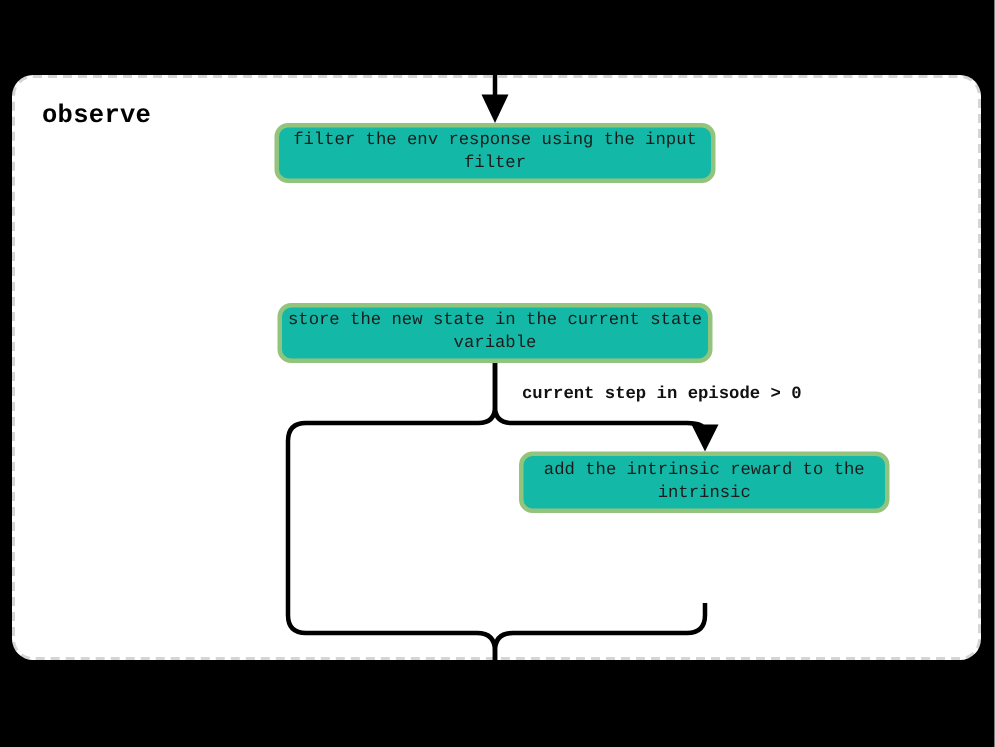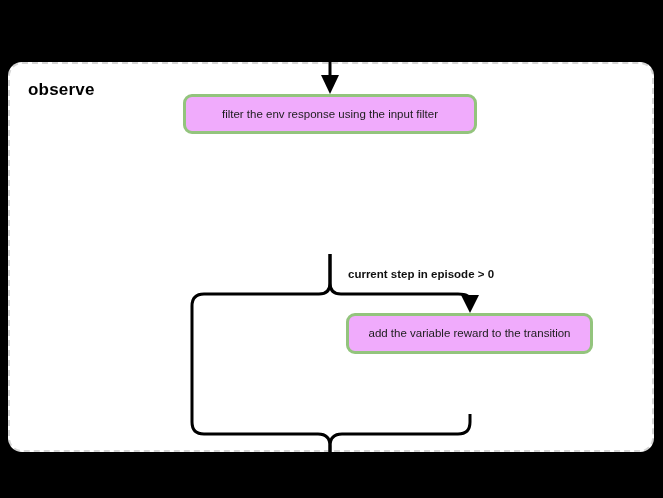--- a/index.html
+++ b/index.html
@@ -6,36 +6,36 @@
     --bg:#000000; --container-bg:#ffffff; --container-border:#d5d5d5;
     --box-border:#93c47d; --line:#000000; --text:#1c1c1c;
   }
   *{margin:0;padding:0;box-sizing:border-box;}
   html,body{width:663px;height:498px;overflow:hidden;}
   body{
     background:var(--bg);
     font-family:"Liberation Sans", sans-serif;
     position:relative;
   }
-  .stage{position:absolute;left:0;top:16px;width:663px;height:366px;}
+  .stage{position:absolute;left:0;top:4px;width:663px;height:366px;font-family:Liberation Mono, monospace;}
   .container{
     position:absolute;left:8px;top:46px;width:646px;height:390px;
     background:var(--container-bg);
     border:2px dashed var(--container-border);
     border-radius:14px;
   }
   .title{
     position:absolute;left:28px;top:64px;
     font-size:17px;font-weight:700;color:#000;
     letter-spacing:.2px;
   }
   svg.flow{position:absolute;left:0;top:0;width:663px;height:498px;pointer-events:none;}
   .node{
     position:absolute;
-    background:#f0abfc;
+    background:#14b8a6;
     border:3px solid var(--box-border);
     border-radius:9px;
     display:flex;align-items:center;justify-content:center;
     text-align:center;
     font-size:11.5px;line-height:1.3;color:var(--text);
     padding:2px 1px;
   }
   .node-1{left:183px;top:78px;width:294px;height:40px;}
   .node-2{left:183px;top:137px;width:294px;height:42px;}
   .node-3{left:185px;top:198px;width:290px;height:40px;}
@@ -68,21 +68,24 @@
     <path d="M470,398 L470,406 Q470,418 458,418 L342,418 Q330,418 330,430 L330,450" stroke="#000" stroke-width="3" fill="none"></path>
   </svg>
 
   <div class="title">observe</div>
 
   <div class="node node-1">
     <span>filter the env response using the input filter</span>
   </div>
 
 
+  <div class="node node-3">
+    <span>store the new state in the current state variable</span>
+  </div>
 
   <div class="condition">current step in episode &gt; 0</div>
 
   <div class="node node-4">
-    <span>add the variable reward to the transition</span>
+    <span>add the intrinsic reward to the intrinsic</span>
   </div>
 
 
 </div>
 
 </body></html>

